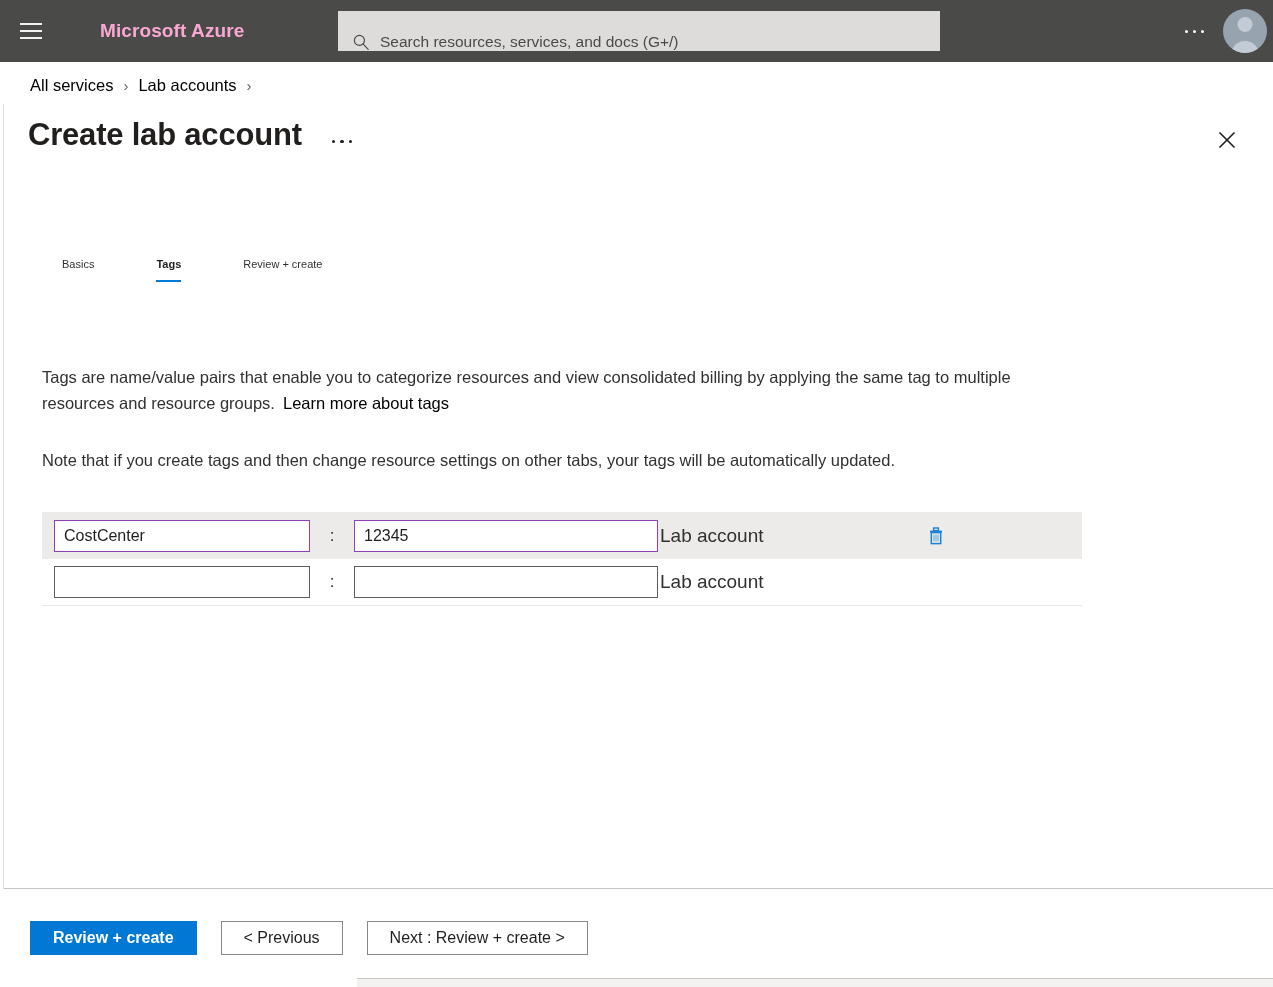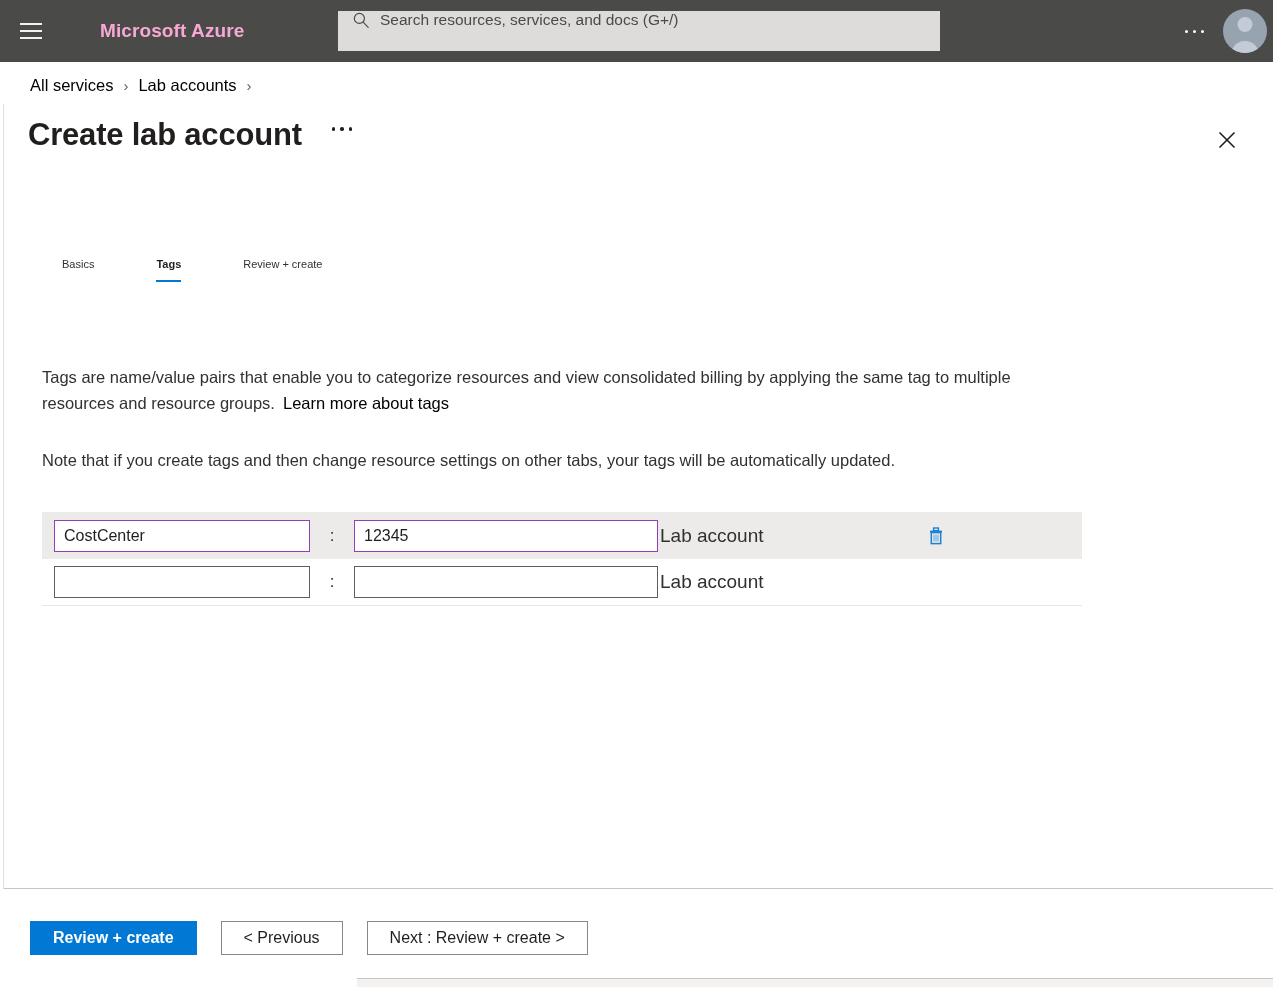--- a/index.html
+++ b/index.html
@@ -35,21 +35,21 @@
     font-weight: 700;
     letter-spacing: 0.1px;
     margin-left: 38px;
     white-space: nowrap;
     cursor: pointer;
   }
   .searchbox {
     position: absolute; left: 338px; top: 11px;
     width: 602px; height: 40px;
     background: #dedcdb;
-    display: flex; align-items: flex-start;
+    display: flex; align-items: flex-end;
     padding-left: 14px;
     cursor: text;
   }
   .search-icon {
     width: 18px; height: 18px;
     margin-right: 10px;
     flex: none;
     display: block;
   }
   .search-placeholder {
@@ -123,21 +123,21 @@
   }
   .breadcrumb .sep {
     color: #605e5c;
     margin: 0 10px;
     font-size: 15px;
   }
 
   .title-row {
     position: absolute;
     left: 28px; top: 55px;
-    display: flex; align-items: flex-start;
+    display: flex; align-items: flex-end;
   }
   .page-title {
     font-size: 31px;
     font-weight: 600;
     color: #201f1e;
     letter-spacing: -0.2px;
     white-space: nowrap;
   }
   .title-ellipsis {
     margin-left: 24px;

